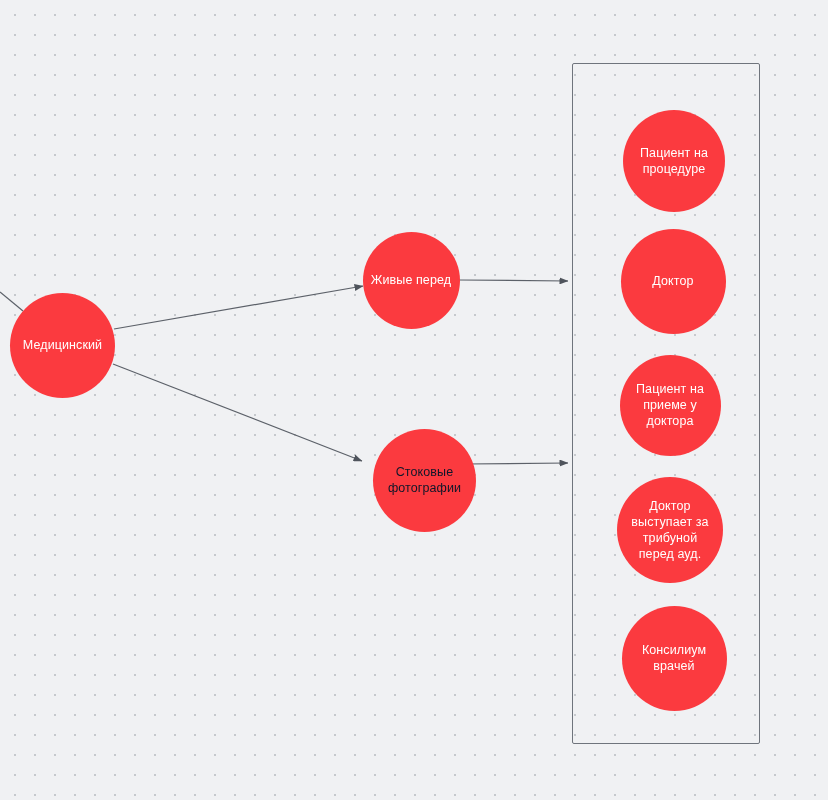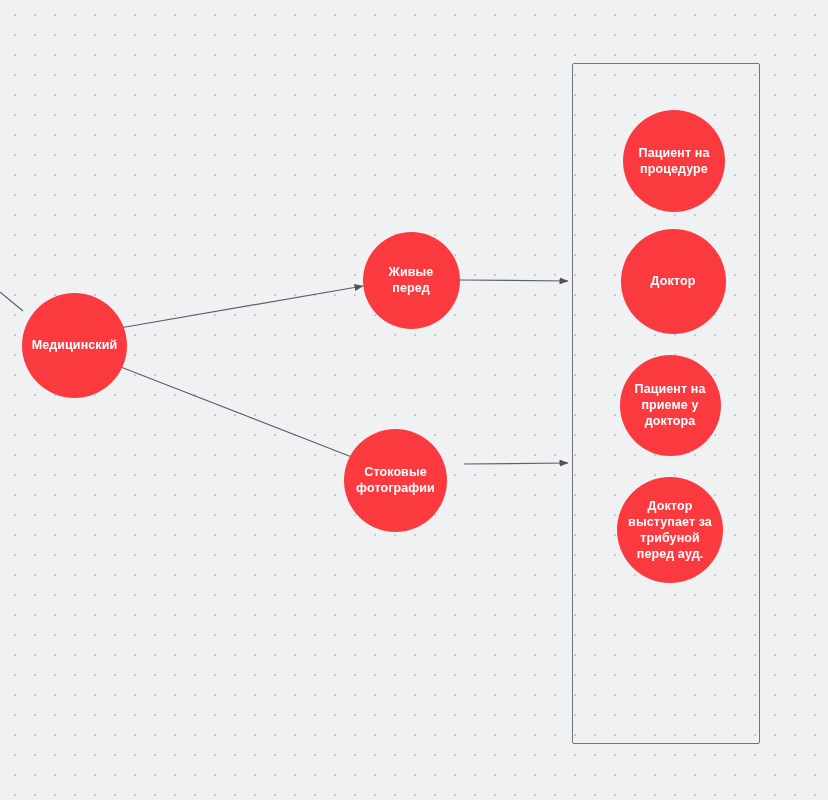--- a/index.html
+++ b/index.html
@@ -44,21 +44,20 @@
     font-size: 12.5px;
     line-height: 16px;
     letter-spacing: 0.1px;
     padding: 4px 8px;
     overflow: hidden;
   }
   .node-label {
     display: block;
     width: 100%;
     white-space: pre-line;
-    font-weight: bold;
   }
 </style>
 </head>
 <body>
 
 <div id="canvas">
 
   <svg id="edge-layer" viewBox="0 0 828 800" width="828" height="800" xmlns="http://www.w3.org/2000/svg">
     <defs>
       <marker id="arrowhead" markerWidth="9" markerHeight="7" refX="8.5" refY="3.5" orient="auto" markerUnits="userSpaceOnUse">
@@ -69,29 +68,29 @@
         <line x1="0" y1="292" x2="23" y2="311" stroke="#5c6169" stroke-width="1.2"></line>
         <line x1="114" y1="329" x2="363" y2="286" stroke="#5c6169" stroke-width="1.2" marker-end="url(#arrowhead)"></line>
         <line x1="113" y1="364" x2="362" y2="461" stroke="#5c6169" stroke-width="1.2" marker-end="url(#arrowhead)"></line>
         <line x1="459" y1="280" x2="568" y2="281" stroke="#5c6169" stroke-width="1.2" marker-end="url(#arrowhead)"></line>
         <line x1="464" y1="464" x2="568" y2="463" stroke="#5c6169" stroke-width="1.2" marker-end="url(#arrowhead)"></line>
       </g>
   </svg>
 
   <div class="group-box" id="results-group-box" style="left: 572px; top: 63px; width: 188px; height: 681px; border-color: rgb(111, 116, 124);"></div>
 
-  <div class="node" id="node-medical" style="left: 22px; top: 292.5px; width: 105px; height: 105px; background: rgb(251, 58, 63); color: rgb(255, 255, 255);">
+  <div class="node" id="node-medical" style="left: 10px; top: 292.5px; width: 105px; height: 105px; background: rgb(251, 58, 63); color: rgb(255, 255, 255);">
     <span class="node-label">Медицинский</span>
   </div>
 
   <div class="node" id="node-live-photo" style="left: 362.5px; top: 231.5px; width: 97px; height: 97px; background: rgb(251, 58, 63); color: rgb(255, 255, 255);">
     <span class="node-label">Живые перед</span>
   </div>
 
-  <div class="node" id="node-stock-photo" style="left: 344px; top: 428.5px; width: 103px; height: 103px; background: rgb(251, 58, 63); color: #ffffff;">
+  <div class="node" id="node-stock-photo" style="left: 373px; top: 428.5px; width: 103px; height: 103px; background: rgb(251, 58, 63); color: #0f172a;">
     <span class="node-label">Стоковые
 фотографии</span>
   </div>
 
   <div class="node" id="node-patient-procedure" style="left: 623px; top: 110px; width: 102px; height: 102px; background: rgb(251, 58, 63); color: rgb(255, 255, 255);">
     <span class="node-label">Пациент на
 процедуре</span>
   </div>
 
   <div class="node" id="node-doctor" style="left: 620.5px; top: 228.5px; width: 105px; height: 105px; background: rgb(251, 58, 63); color: rgb(255, 255, 255);">
@@ -104,14 +103,18 @@
 доктора</span>
   </div>
 
   <div class="node" id="node-doctor-podium" style="left: 617px; top: 477px; width: 106px; height: 106px; background: rgb(251, 58, 63); color: rgb(255, 255, 255);">
     <span class="node-label">Доктор
 выступает за
 трибуной
 перед ауд.</span>
   </div>
 
+  <div class="node" id="node-doctors-council" style="left: 621.5px; top: 605.5px; width: 105px; height: 105px; background: rgb(251, 58, 63); color: rgb(255, 255, 255);">
+    <span class="node-label">Консилиум
+врачей</span>
+  </div>
 
 </div>
 
 </body></html>

